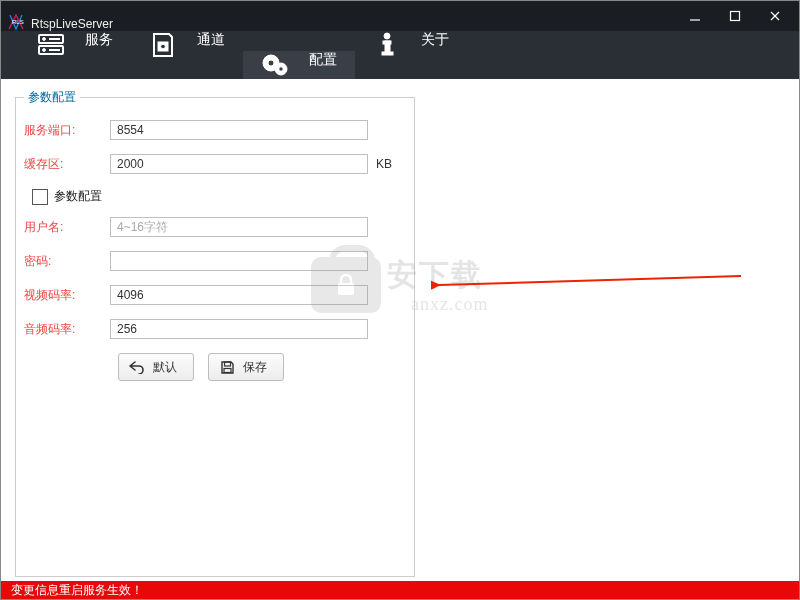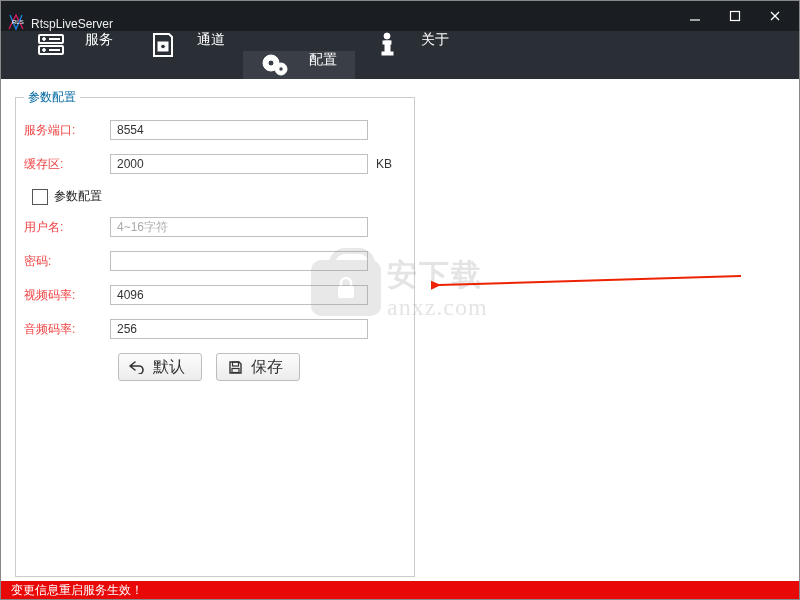--- a/index.html
+++ b/index.html
@@ -28,32 +28,32 @@
   .row .lbl { width: 86px; text-align:left; padding-right:8px; color:#ef4444; font-size:12px;}
   .row input[type=text], .row input[type=password] { flex:1; height:20px; border:1px solid #bfbfbf; padding:2px 6px; font-size:12px; color:#333; background:#fff;}
   .row input::placeholder { color:#aaa; }
   .row .unit { margin-left:8px; color:#333; font-size:12px; width:20px;}
   
   .chkrow { display:flex; align-items:center; margin: 4px 0 12px 8px; }
   .chkrow .cbox { width:16px; height:16px; border:1.5px solid #555; margin-right:6px; background:#fff;}
   .chkrow .clabel { font-size:12px; color:#222; }
   
   .btnrow { display:flex; gap:14px; margin-left: 94px; margin-top:4px;}
-  .btn { display:flex; align-items:center; height:28px; border:1px solid #bdbdbd; background:linear-gradient(#fcfcfc,#ececec); border-radius:3px; padding:0 16px 0 10px; font-size:16px; color:#333; cursor:pointer; gap:8px;}
+  .btn { display:flex; align-items:center; height:28px; border:1px solid #bdbdbd; background:linear-gradient(#fcfcfc,#ececec); border-radius:3px; padding:0 16px 0 10px; font-size:12px; color:#333; cursor:pointer; gap:8px;}
   .btn .bicon { width:16px; height:16px; display:flex; align-items:center; justify-content:center;}
   
   .footer { position:absolute; left:0; right:0; bottom:0; height:18px; background:#e80808; color:#fff; font-size:12px; display:flex; align-items:center; padding-left:10px;}
   
   .watermark { position:absolute; left:310px; top:254px; opacity:0.22; pointer-events:none; display:flex; align-items:center; gap:6px;font-family:Liberation Serif, serif; }
   .watermark .bag { width:70px; height:56px; border-radius:10px; background:#9a9a9a; position:relative;}
   .watermark .bag::before { content:""; position:absolute; top:-12px; left:18px; width:34px; height:20px; border:6px solid #9a9a9a; border-bottom:none; border-radius:16px 16px 0 0;}
   .watermark .bag .lock { position:absolute; left:24px; top:16px; width:22px; height:24px; }
   .watermark .wt { color:#888; }
   .watermark .wt .l1 { font-size:30px; font-weight:bold; letter-spacing:2px;}
-  .watermark .wt .l2 { font-size:24px; letter-spacing:1px; margin-top:-2px;}
+  .watermark .wt .l2 { font-size:18px; letter-spacing:1px; margin-top:-2px;margin-left:24px;}
   
   .arrow { position:absolute; left:430px; top:270px; pointer-events:none; }
 </style>
 </head>
 <body>
 
 <div class="window">
 
   <div class="titlebar">
     <span class="logo">

